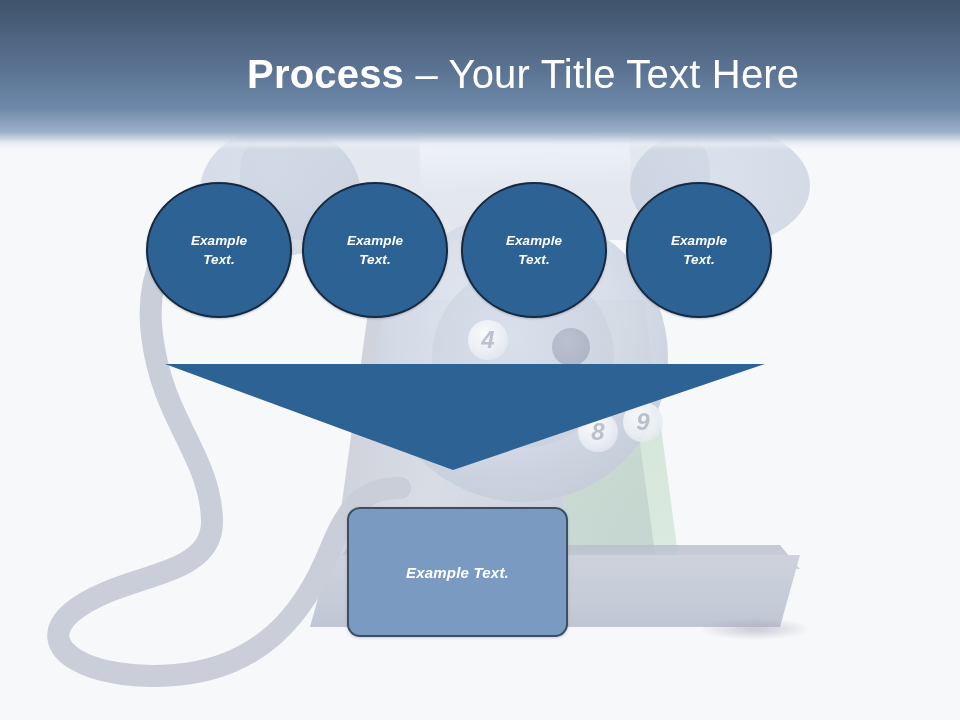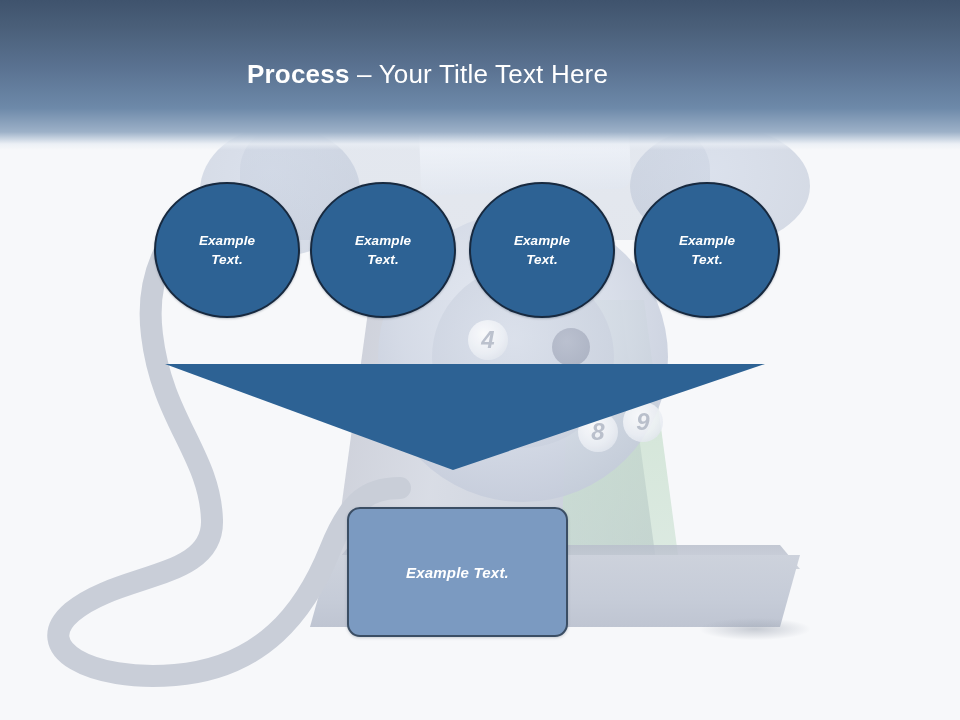--- a/index.html
+++ b/index.html
@@ -185,33 +185,33 @@
       #5a7291 45%,
       #6d89a9 72%,
       #9db1c8 88%,
       rgba(232,237,244,.75) 96%,
       rgba(247,248,250,0) 100%);
   }
   .slide-title {
     position: absolute;
     left: 247px;
     top: 52px;
-    font-size: 26px;
+    font-size: 40px;
     line-height: 44px;
     color: #ffffff;
     white-space: nowrap;
     letter-spacing: .2px;
   }
   .slide-title .t-bold { font-weight: bold; }
   .slide-title .t-light { font-weight: normal; }
 
   
   .circles {
     position: absolute;
-    left: 8px;
+    left: 0;
     top: 182px;
     width: 808px;
     height: 140px;
   }
   .node-circle {
     position: absolute;
     width: 146px;
     height: 136px;
     border-radius: 50%;
     background: #2d6294;

